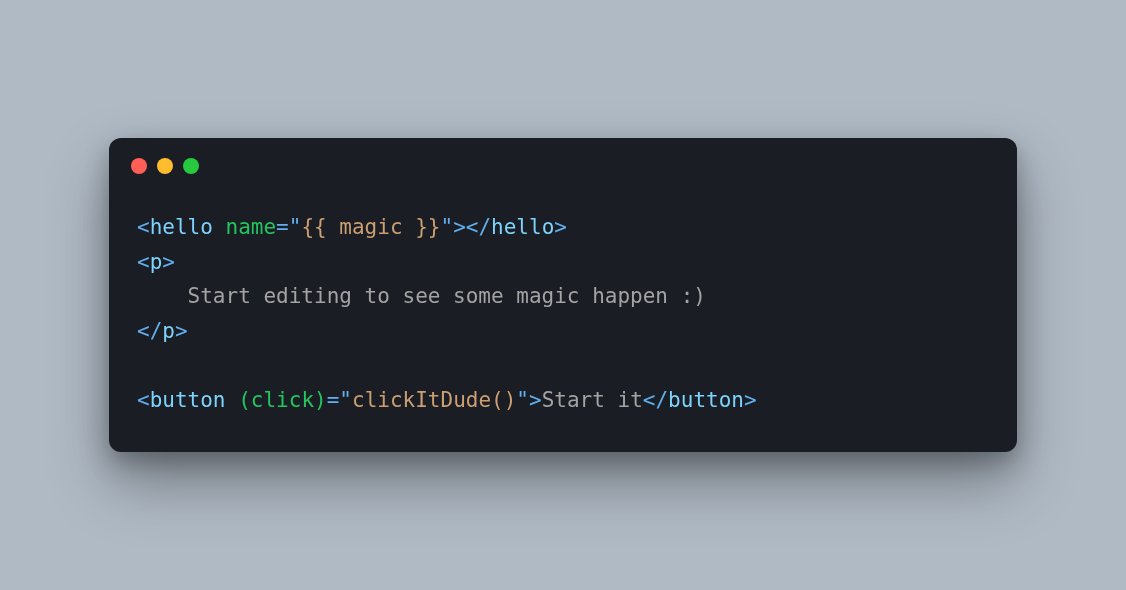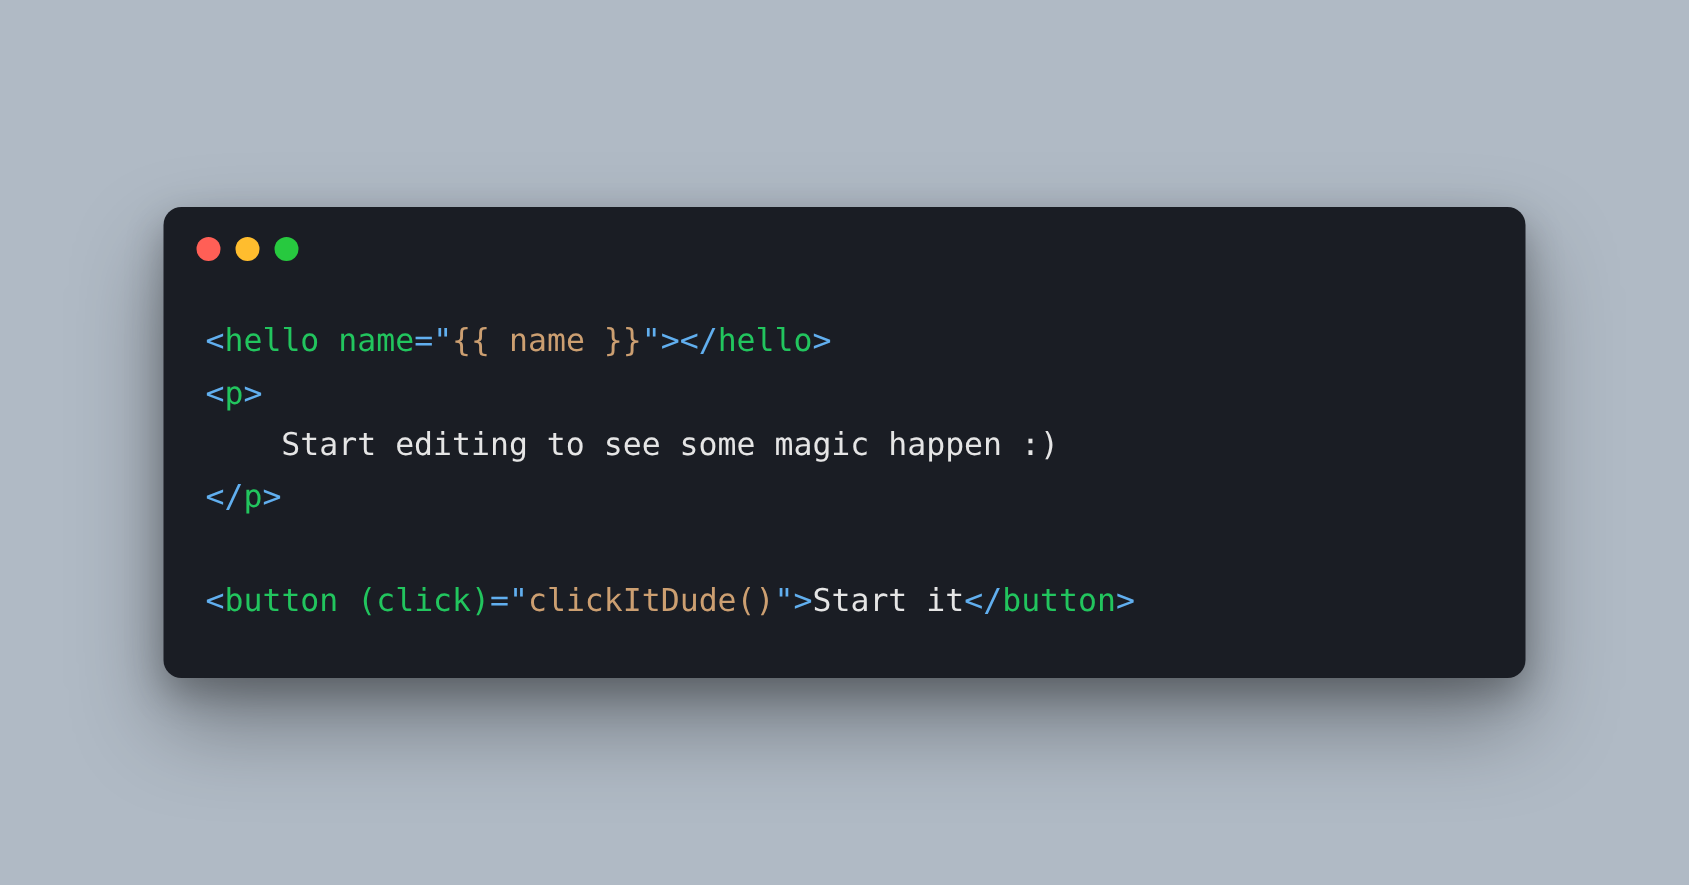--- a/index.html
+++ b/index.html
@@ -32,34 +32,34 @@
     .dot.red { background: #ff5f56; }
     .dot.yellow { background: #ffbd2e; }
     .dot.green { background: #27c93f; }
     .code {
       padding: 28px 28px 34px 28px;
       font-size: 21px;
       line-height: 1.65;
       color: #d4d4d4;
       white-space: pre;
     }
-    .c-tag { color: #22c55e; }
+    .c-tag { color: #7dd3fc; }
     .c-attr { color: #22c55e; }
     .c-str { color: #cc9f71; }
-    .c-txt { color: #e5e5e5; }
+    .c-txt { color: #a3a3a3; }
     .c-punc { color: #61afef; }
   </style>
 </head>
 <body>
 
 <div class="window">
   <div class="titlebar">
     <div class="dot red"></div>
     <div class="dot yellow"></div>
     <div class="dot green"></div>
   </div>
-  <div class="code"><span><span class="c-punc">&lt;</span><span class="c-tag">hello</span><span> </span><span class="c-attr">name</span><span class="c-punc">="</span><span class="c-str">{{ name }}</span><span class="c-punc">"&gt;</span><span class="c-punc">&lt;/</span><span class="c-tag">hello</span><span class="c-punc">&gt;</span></span>
+  <div class="code"><span><span class="c-punc">&lt;</span><span class="c-tag">hello</span><span> </span><span class="c-attr">name</span><span class="c-punc">="</span><span class="c-str">{{ magic }}</span><span class="c-punc">"&gt;</span><span class="c-punc">&lt;/</span><span class="c-tag">hello</span><span class="c-punc">&gt;</span></span>
 <span><span class="c-punc">&lt;</span><span class="c-tag">p</span><span class="c-punc">&gt;</span></span>
 <span><span>    </span><span class="c-txt">Start editing to see some magic happen :)</span></span>
 <span><span class="c-punc">&lt;/</span><span class="c-tag">p</span><span class="c-punc">&gt;</span></span>
 <span></span>
 <span><span class="c-punc">&lt;</span><span class="c-tag">button</span><span> </span><span class="c-attr">(click)</span><span class="c-punc">="</span><span class="c-str">clickItDude()</span><span class="c-punc">"&gt;</span><span class="c-txt">Start it</span><span class="c-punc">&lt;/</span><span class="c-tag">button</span><span class="c-punc">&gt;</span></span></div>
 </div>
 
 </body></html>

